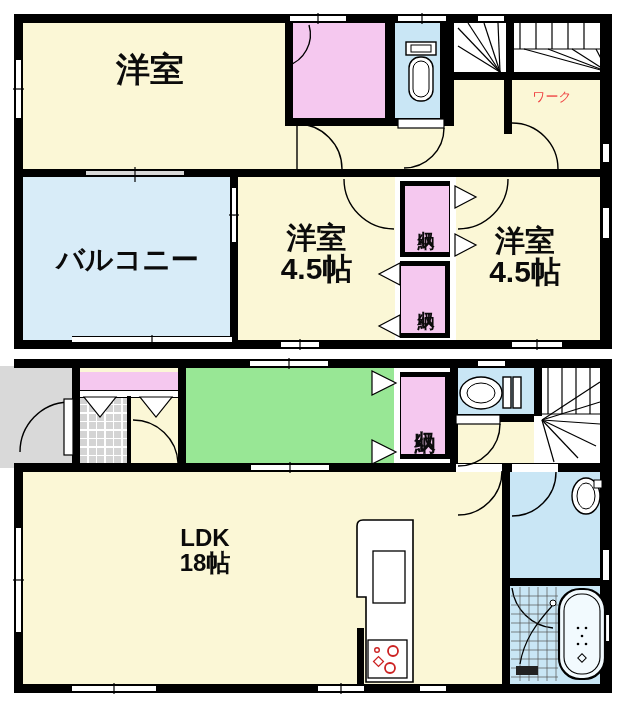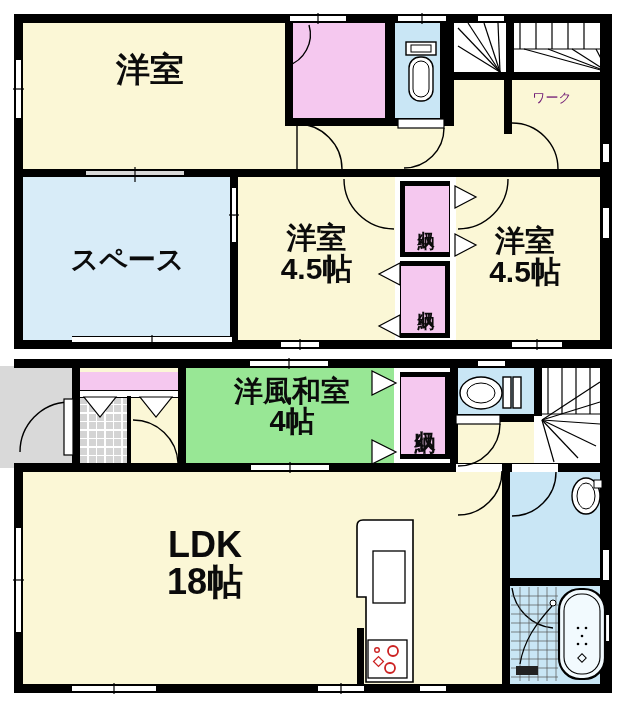--- a/index.html
+++ b/index.html
@@ -20,21 +20,21 @@
   .wh{position:absolute;background:#fff;border-top:1.5px solid #000;border-bottom:1.5px solid #000;box-sizing:border-box;}
   .whg{position:absolute;background:#D8D8D8;border-top:1.5px solid #000;border-bottom:1.5px solid #000;box-sizing:border-box;}
   .wv{position:absolute;background:#fff;border-left:1.5px solid #000;border-right:1.5px solid #000;box-sizing:border-box;}
   .gap{position:absolute;background:#fff;}
   .storbox{position:absolute;box-sizing:border-box;border:1.5px solid #000;background:var(--pink,#F5C8EF);}
   .lbl{position:absolute;text-align:center;color:#0b0b0b;font-weight:bold;line-height:1.04;white-space:nowrap;}
   .lbl span{display:block;}
   .vlbl{position:absolute;display:flex;align-items:center;justify-content:center;
         color:#0b0b0b;font-weight:bold;}
   .vlbl span{writing-mode:vertical-rl;text-orientation:upright;letter-spacing:2px;}
-  .hand{font-weight:normal;color:#701a75;line-height:1.25;}
+  .hand{font-weight:normal;color:#ef4444;line-height:1.25;font-family:Liberation Mono, monospace;}
   svg.ov{position:absolute;left:0;top:0;pointer-events:none;}
 </style>
 </head>
 <body>
 
 <div id="plan">
 
   <div class="room cream" style="left:285px;top:72px;width:324px;height:105px;"></div>
   <div class="room cream" style="left:23px;top:23px;width:262px;height:146px;"></div>
   <div class="room pink" style="left:293px;top:23px;width:92px;height:97px;"></div>
@@ -271,41 +271,37 @@
     </g>
   </svg>
 
   <div class="lbl" style="left:40px;top:52px;width:220px;font-size:34px;">
     <span>洋室</span>
   </div>
   <div class="lbl hand" style="left:498px;top:90px;width:108px;font-size:13px;">
     <span>ワーク</span>
   </div>
   <div class="lbl" style="left:25px;top:245px;width:205px;font-size:28px;">
-    <span>スペース</span>
+    <span>バルコニー</span>
   </div>
   <div class="lbl" style="left:238px;top:222px;width:157px;font-size:30px;">
     <span>洋室</span>
     <span>4.5帖</span>
   </div>
   <div class="lbl" style="left:450px;top:225px;width:150px;font-size:30px;">
     <span>洋室</span>
     <span>4.5帖</span>
   </div>
   <div class="vlbl" style="left:402px;top:186px;width:48px;height:66px;font-size:17px;">
     <span>収納</span>
   </div>
   <div class="vlbl" style="left:402px;top:266px;width:48px;height:66px;font-size:17px;">
     <span>収納</span>
   </div>
-  <div class="lbl" style="left:190px;top:376px;width:204px;font-size:29px;">
-    <span>洋風和室</span>
-    <span>4帖</span>
-  </div>
   <div class="vlbl" style="left:400px;top:376px;width:50px;height:80px;font-size:21px;">
     <span>収納</span>
   </div>
-  <div class="lbl" style="left:100px;top:526px;width:210px;font-size:36px;">
+  <div class="lbl" style="left:100px;top:526px;width:210px;font-size:24px;">
     <span>LDK</span>
     <span>18帖</span>
   </div>
 
 </div>
 
 </body></html>

